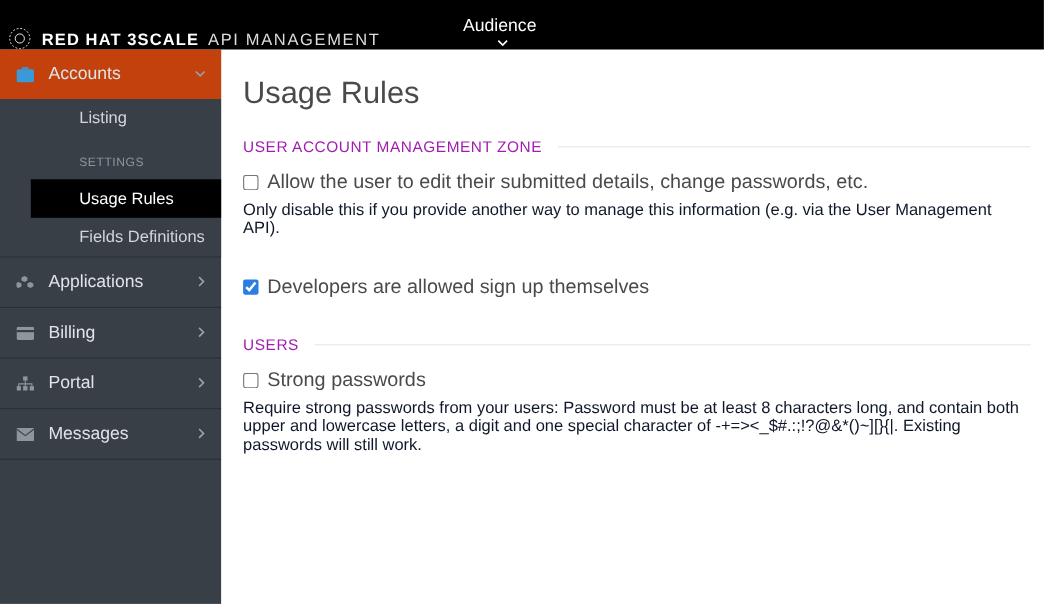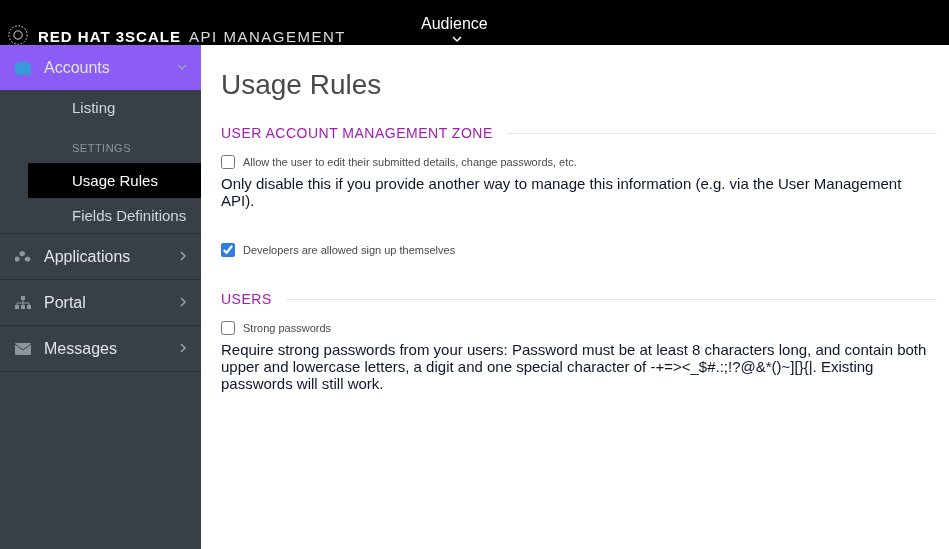--- a/index.html
+++ b/index.html
@@ -9,37 +9,37 @@
 .brand { font-size:15px; letter-spacing:1px; font-weight:500; }
 .brand .b1 { font-weight:700; }
 .brand .b2 { font-weight:700; letter-spacing:1px; }
 .brand .b3 { font-weight:300; color:#ddd; letter-spacing:1.5px; margin-left:3px; }
 .aud { margin-left:75px; font-size:16px; display:flex; align-items:center; cursor:pointer;flex-direction:column; }
 .aud .chev { margin-left:6px; }
 .shell { display:flex; height:504px; }
 .sidebar { width:201px; background:#383f47; color:#cfd2d6; display:flex; flex-direction:column; font-size:16px; }
 .nav-top { border-bottom:1px solid #2a2f35; }
 .nav-item { display:flex; align-items:center; height:45px; padding:0 14px 0 14px; cursor:pointer; }
-.nav-item.active { background:#8b5cf6; }
+.nav-item.active { background:#c2410c; }
 .nav-item .icon { width:18px; margin-right:12px; display:flex; align-items:center; justify-content:center; }
 .nav-item .label { flex:1; color:#e2e4e7; }
 .nav-item .chev { font-size:12px; color:#8a9099; }
 .sub { background:#383f47;padding-left:28px; }
 .sub-item { height:35px; display:flex; align-items:center; padding-left:44px; font-size:15px; cursor:pointer; color:#d3d6da; }
 .sub-header { height:30px; display:flex; align-items:center; padding-left:44px; font-size:11px; letter-spacing:0.5px; color:#8f959d; text-transform:uppercase; font-variant:small-caps; margin-top:8px; }
 .sub-item.sel { background:#000; color:#fff; }
 .sidebar .accounts-icon svg, .sidebar .app-icon svg, .sidebar .billing-icon svg, .sidebar .portal-icon svg, .sidebar .msg-icon svg { fill:#8f959d; }
 .sidebar .nav-item.active .icon svg { fill:#3a9ad9; }
 .main { flex:1; padding:24px 12px 0 20px; color:#4a4a4a; }
 .main h1 { font-size:28px; font-weight:400; color:#4a4a4a; margin-bottom:24px; }
 .section-label { font-size:14px; letter-spacing:0.5px; color:#a21caf; display:flex; align-items:center; margin:20px 0 14px 0; }
 .section-label .line { flex:1; height:1px; background:#e5e5e5; margin-left:14px; }
 .field-row { margin-bottom:6px; display:flex; align-items:center; }
 .field-row input[type=checkbox] { width:14px; height:14px; margin-right:8px; cursor:pointer; }
-.field-row label { font-size:11px; color:#4a4a4a; cursor:pointer; }
+.field-row label { font-size:18px; color:#4a4a4a; cursor:pointer; }
 .hint { font-size:15px; color:#0f172a; }
 .block { margin-bottom:34px; }
 input[type=checkbox].blue { accent-color:#2b7de1; }
 </style>
 </head>
 <body>
 
 <div class="topbar">
   <svg class="logo" viewBox="0 0 24 24">
       <circle cx="12" cy="12" r="11" fill="none" stroke="#fff" stroke-width="1" stroke-dasharray="2 2"></circle>
@@ -82,20 +82,36 @@
       </div>
     </div>
     <div class="nav-top">
       <div class="nav-item">
         <span class="icon app-icon">
           <svg width="16" height="14" viewBox="0 0 16 14">
               <path d="M8 0l3 1.5v3L8 6 5 4.5v-3L8 0zM2 6l3 1.5v3L2 12l-3-1.5v-3L2 6zm12 0l3 1.5v3L14 12l-3-1.5v-3L14 6z" transform="translate(0 1) scale(0.9)"></path>
             </svg>
         </span>
         <span class="label">Applications</span>
+        <span class="chev">
+          <svg width="8" height="10" viewBox="0 0 8 10">
+              <path d="M2 1l4 4-4 4" fill="none" stroke="#9aa0a8" stroke-width="1.5"></path>
+            </svg>
+        </span>
+      </div>
+    </div>
+    <div class="nav-top">
+      <div class="nav-item">
+        <span class="icon billing-icon">
+          <svg width="16" height="12" viewBox="0 0 16 12">
+              <rect x="0" y="0" width="16" height="12" rx="1.5"></rect>
+              <rect x="0" y="3" width="16" height="2" fill="#383f47"></rect>
+            </svg>
+        </span>
+        <span class="label">Billing</span>
         <span class="chev">
           <svg width="8" height="10" viewBox="0 0 8 10">
               <path d="M2 1l4 4-4 4" fill="none" stroke="#9aa0a8" stroke-width="1.5"></path>
             </svg>
         </span>
       </div>
     </div>
     <div class="nav-top">
       <div class="nav-item">
         <span class="icon portal-icon">

